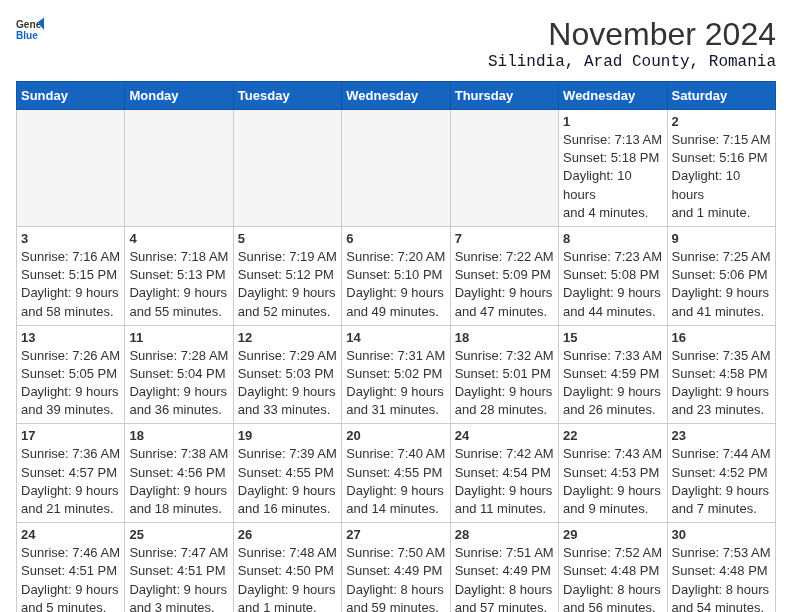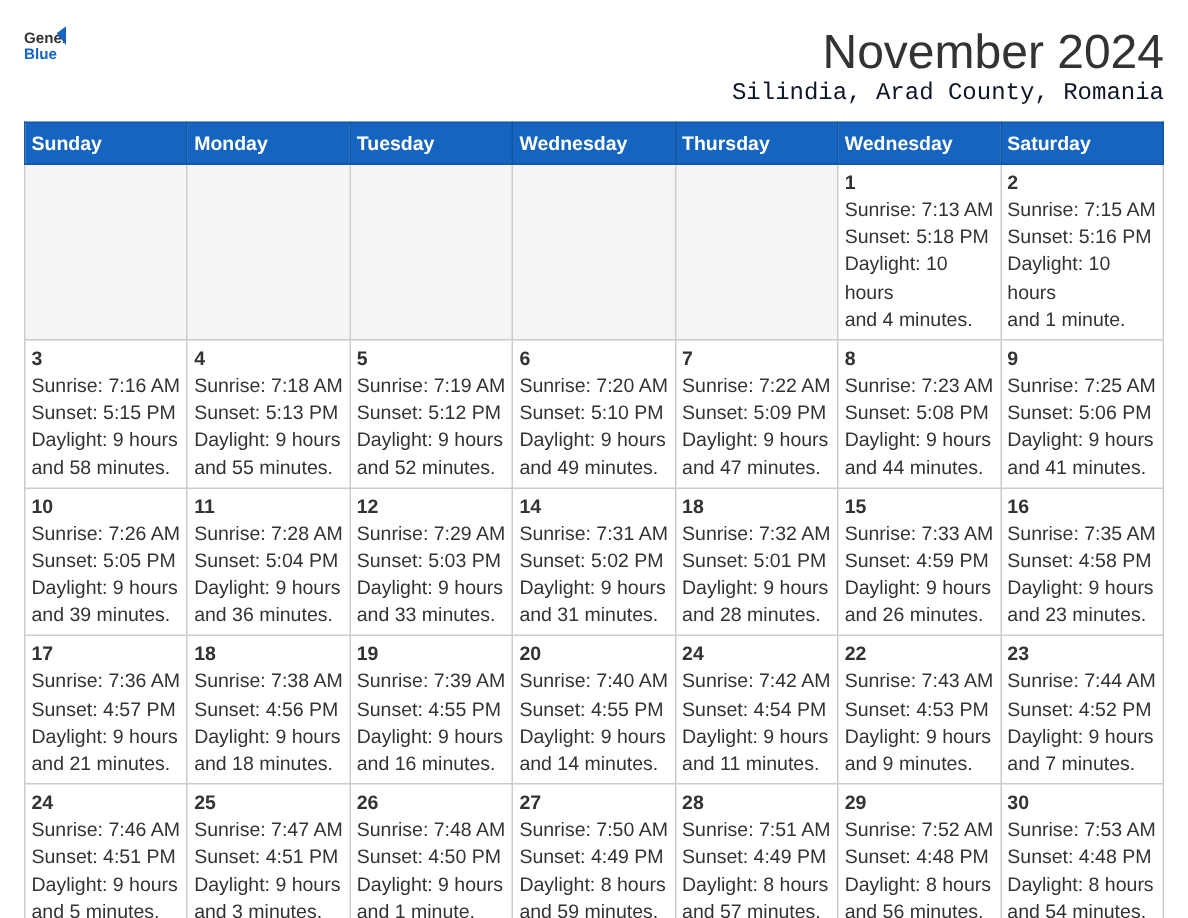--- a/index.html
+++ b/index.html
@@ -150,21 +150,21 @@
           <span class="day-num">8</span>
           <div class="day-info">Sunrise: 7:23 AM<br>Sunset: 5:08 PM<br>Daylight: 9 hours<br>and 44 minutes.</div>
         </td>
         <td>
           <span class="day-num">9</span>
           <div class="day-info">Sunrise: 7:25 AM<br>Sunset: 5:06 PM<br>Daylight: 9 hours<br>and 41 minutes.</div>
         </td>
       </tr>
       <tr>
         <td>
-          <span class="day-num">10</span>
+          <span class="day-num">13</span>
           <div class="day-info">Sunrise: 7:26 AM<br>Sunset: 5:05 PM<br>Daylight: 9 hours<br>and 39 minutes.</div>
         </td>
         <td>
           <span class="day-num">11</span>
           <div class="day-info">Sunrise: 7:28 AM<br>Sunset: 5:04 PM<br>Daylight: 9 hours<br>and 36 minutes.</div>
         </td>
         <td>
           <span class="day-num">12</span>
           <div class="day-info">Sunrise: 7:29 AM<br>Sunset: 5:03 PM<br>Daylight: 9 hours<br>and 33 minutes.</div>
         </td>

